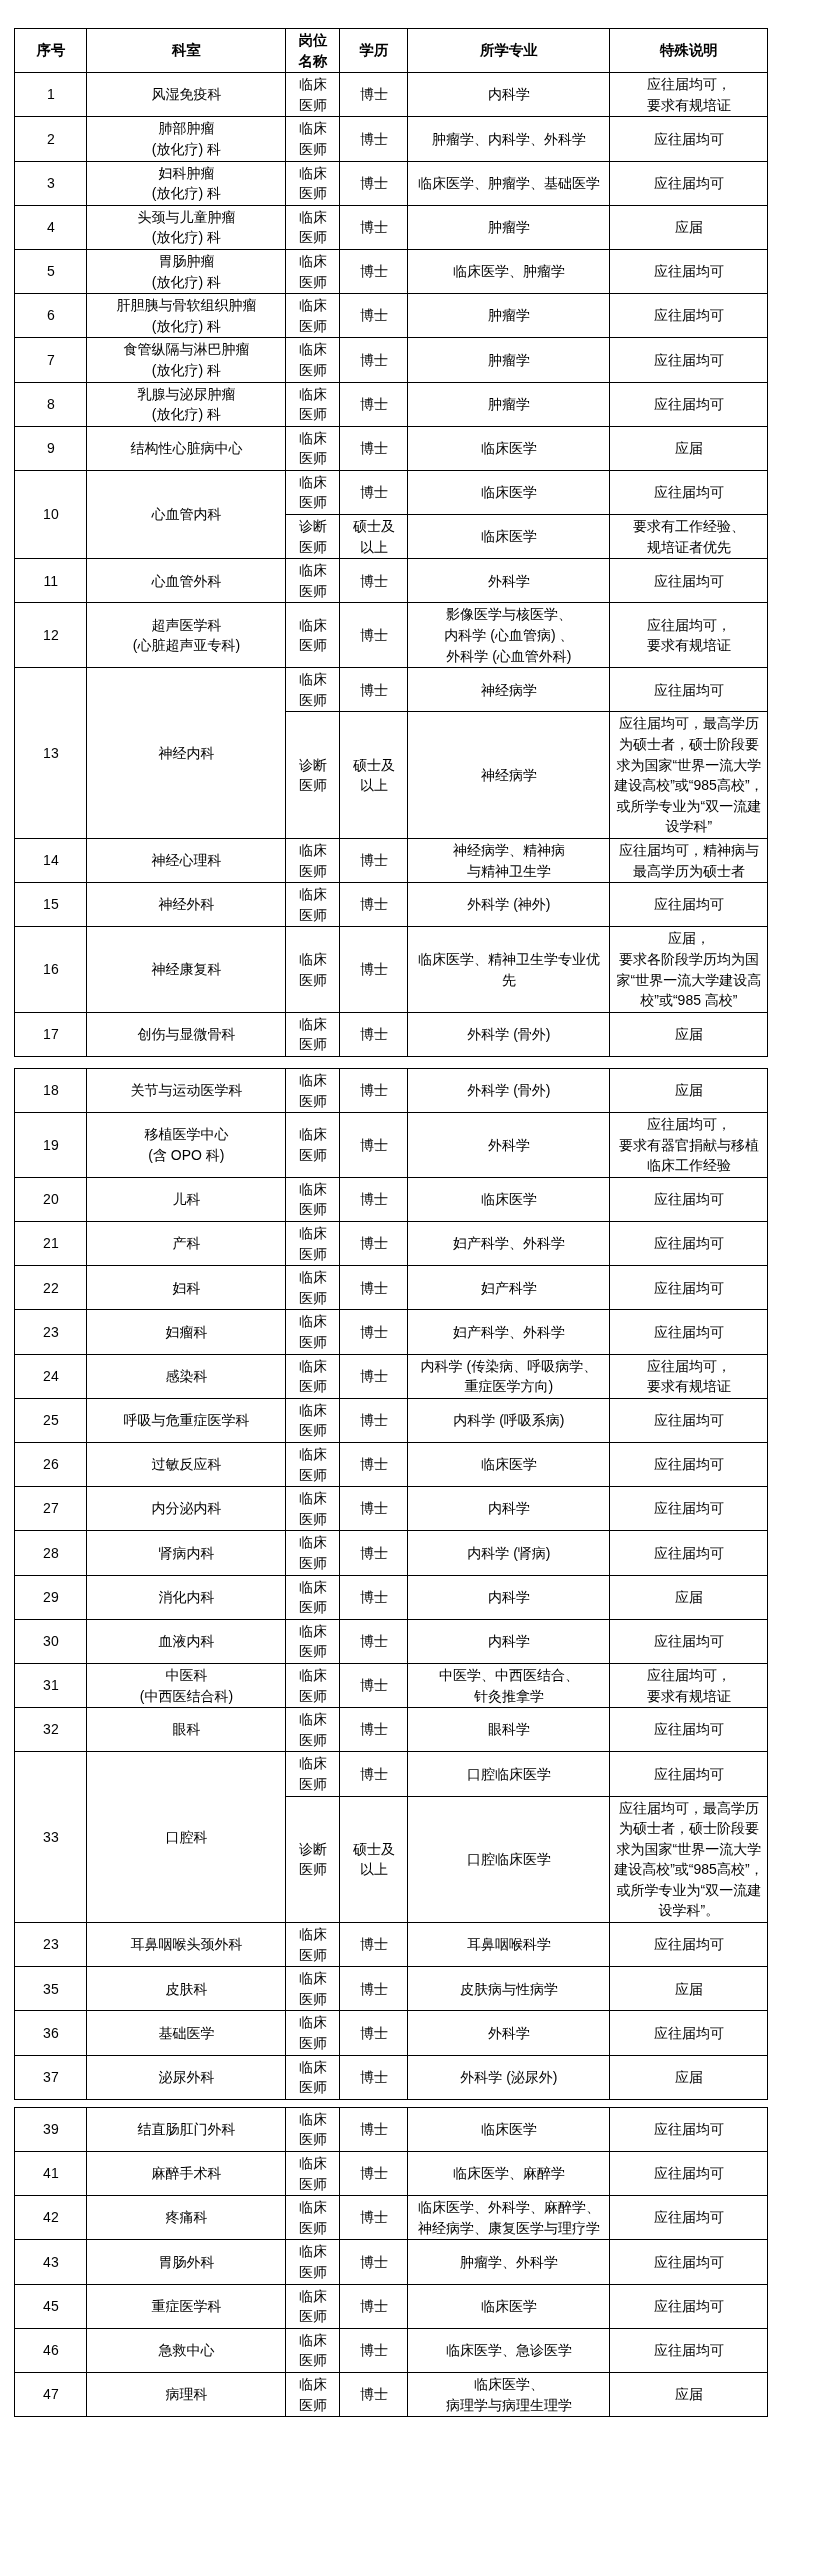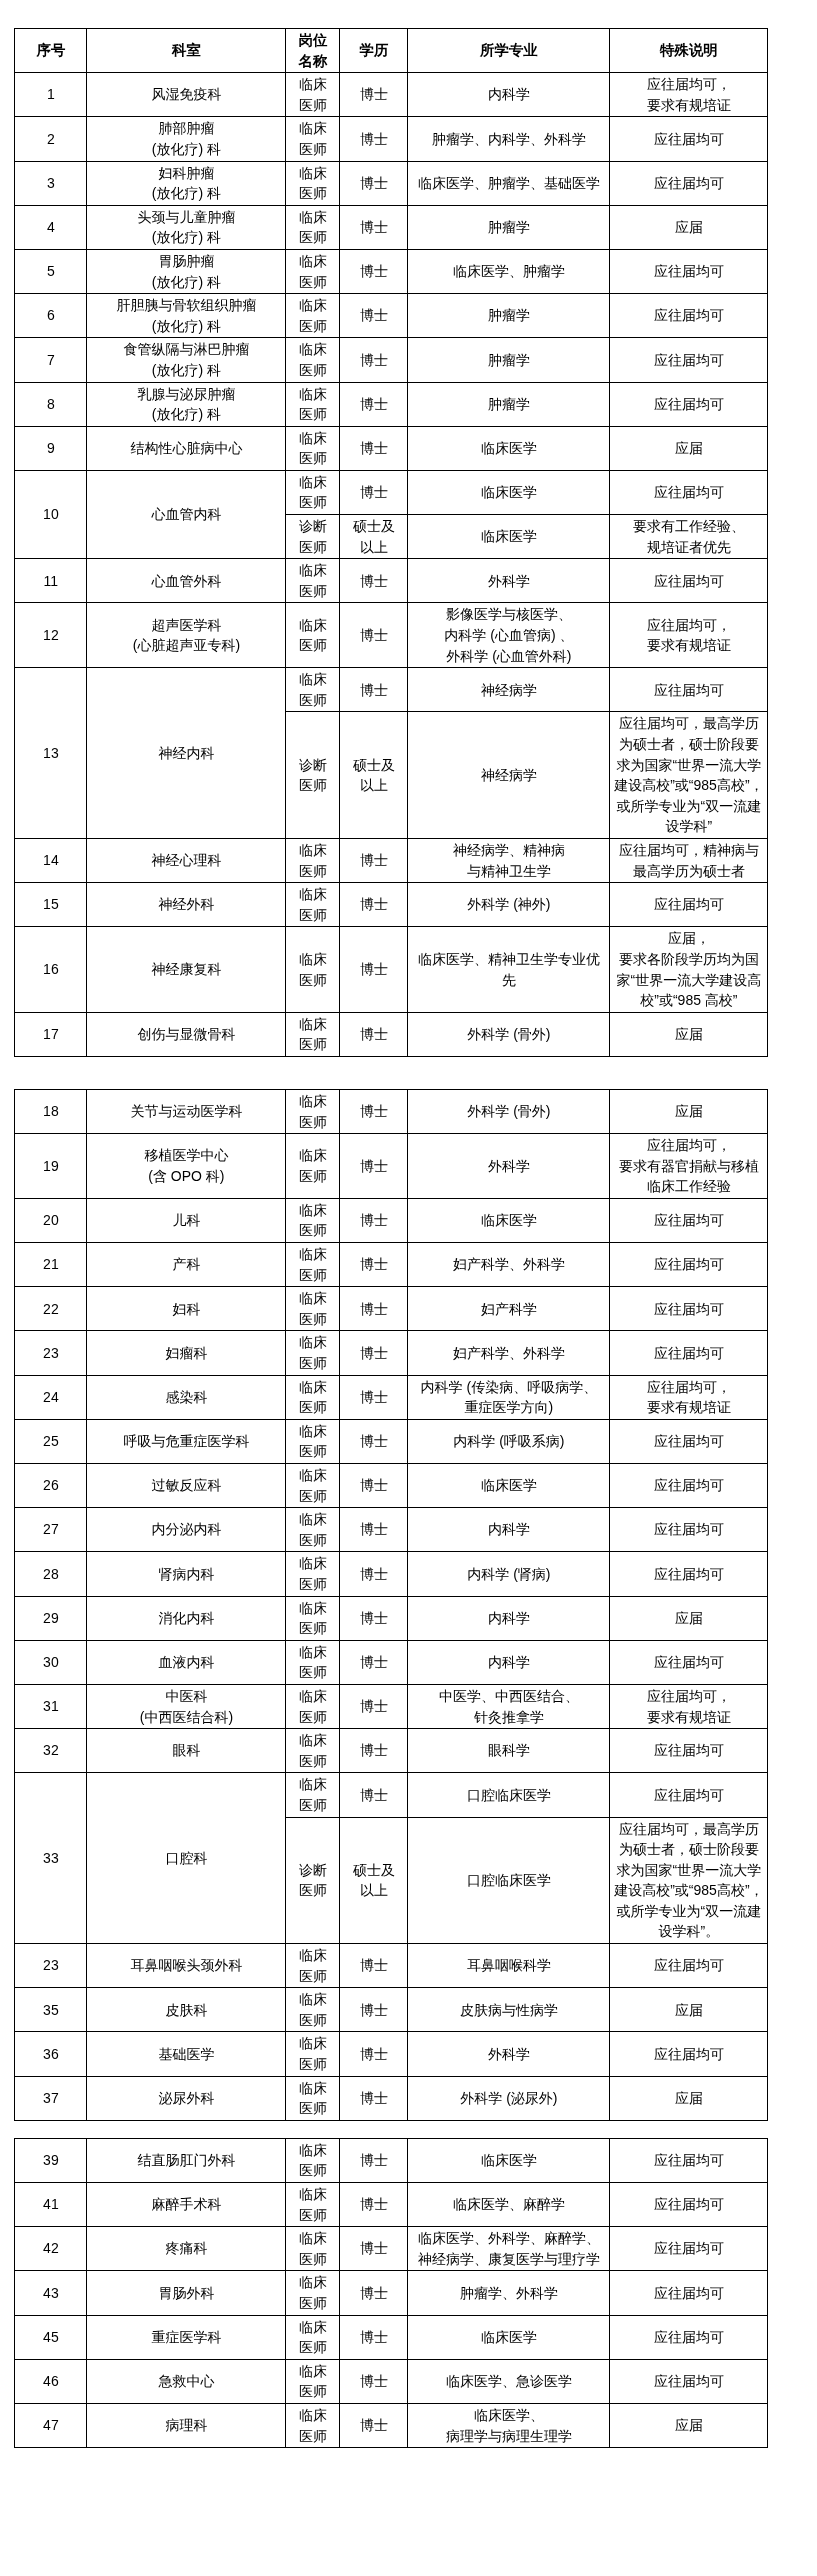--- a/index.html
+++ b/index.html
@@ -1,21 +1,21 @@
 <!DOCTYPE html>
 <html style="font-size:8.2px"><head>
 <meta charset="utf-8">
 <style>
   html,body{margin:0;padding:0;}
   .page{width:818px;min-height:2922px;background:#ffffff;box-sizing:border-box;
         font-family:"Liberation Sans","DejaVu Sans",sans-serif;color:#000;}
   .sheet{padding:28px 51px 15.5px 14.4px;}
   table.t{border-collapse:collapse;table-layout:fixed;width:752px;background:#fff;}
-  table.t.gap-a{margin-bottom:32px;padding-left:35px;}
-  table.t.gap-b{margin-bottom:17px;}
+  table.t.gap-a{margin-bottom:11px;padding-left:35px;}
+  table.t.gap-b{margin-bottom:7px;}
   .t th,.t td{border:1.5px solid #000;text-align:center;vertical-align:middle;
       padding:1px 3.1px;white-space:pre-line;font-size:14px;line-height:20.6px;
       height:41px;word-break:break-all;}
   .t th{font-weight:700;font-size:14.4px;}
   .c-no{width:72px;}
   .c-dept{width:199px;}
   .c-pos{width:54px;}
   .c-deg{width:68px;}
   .c-major{width:202px;}
   .c-note{width:158px;}

